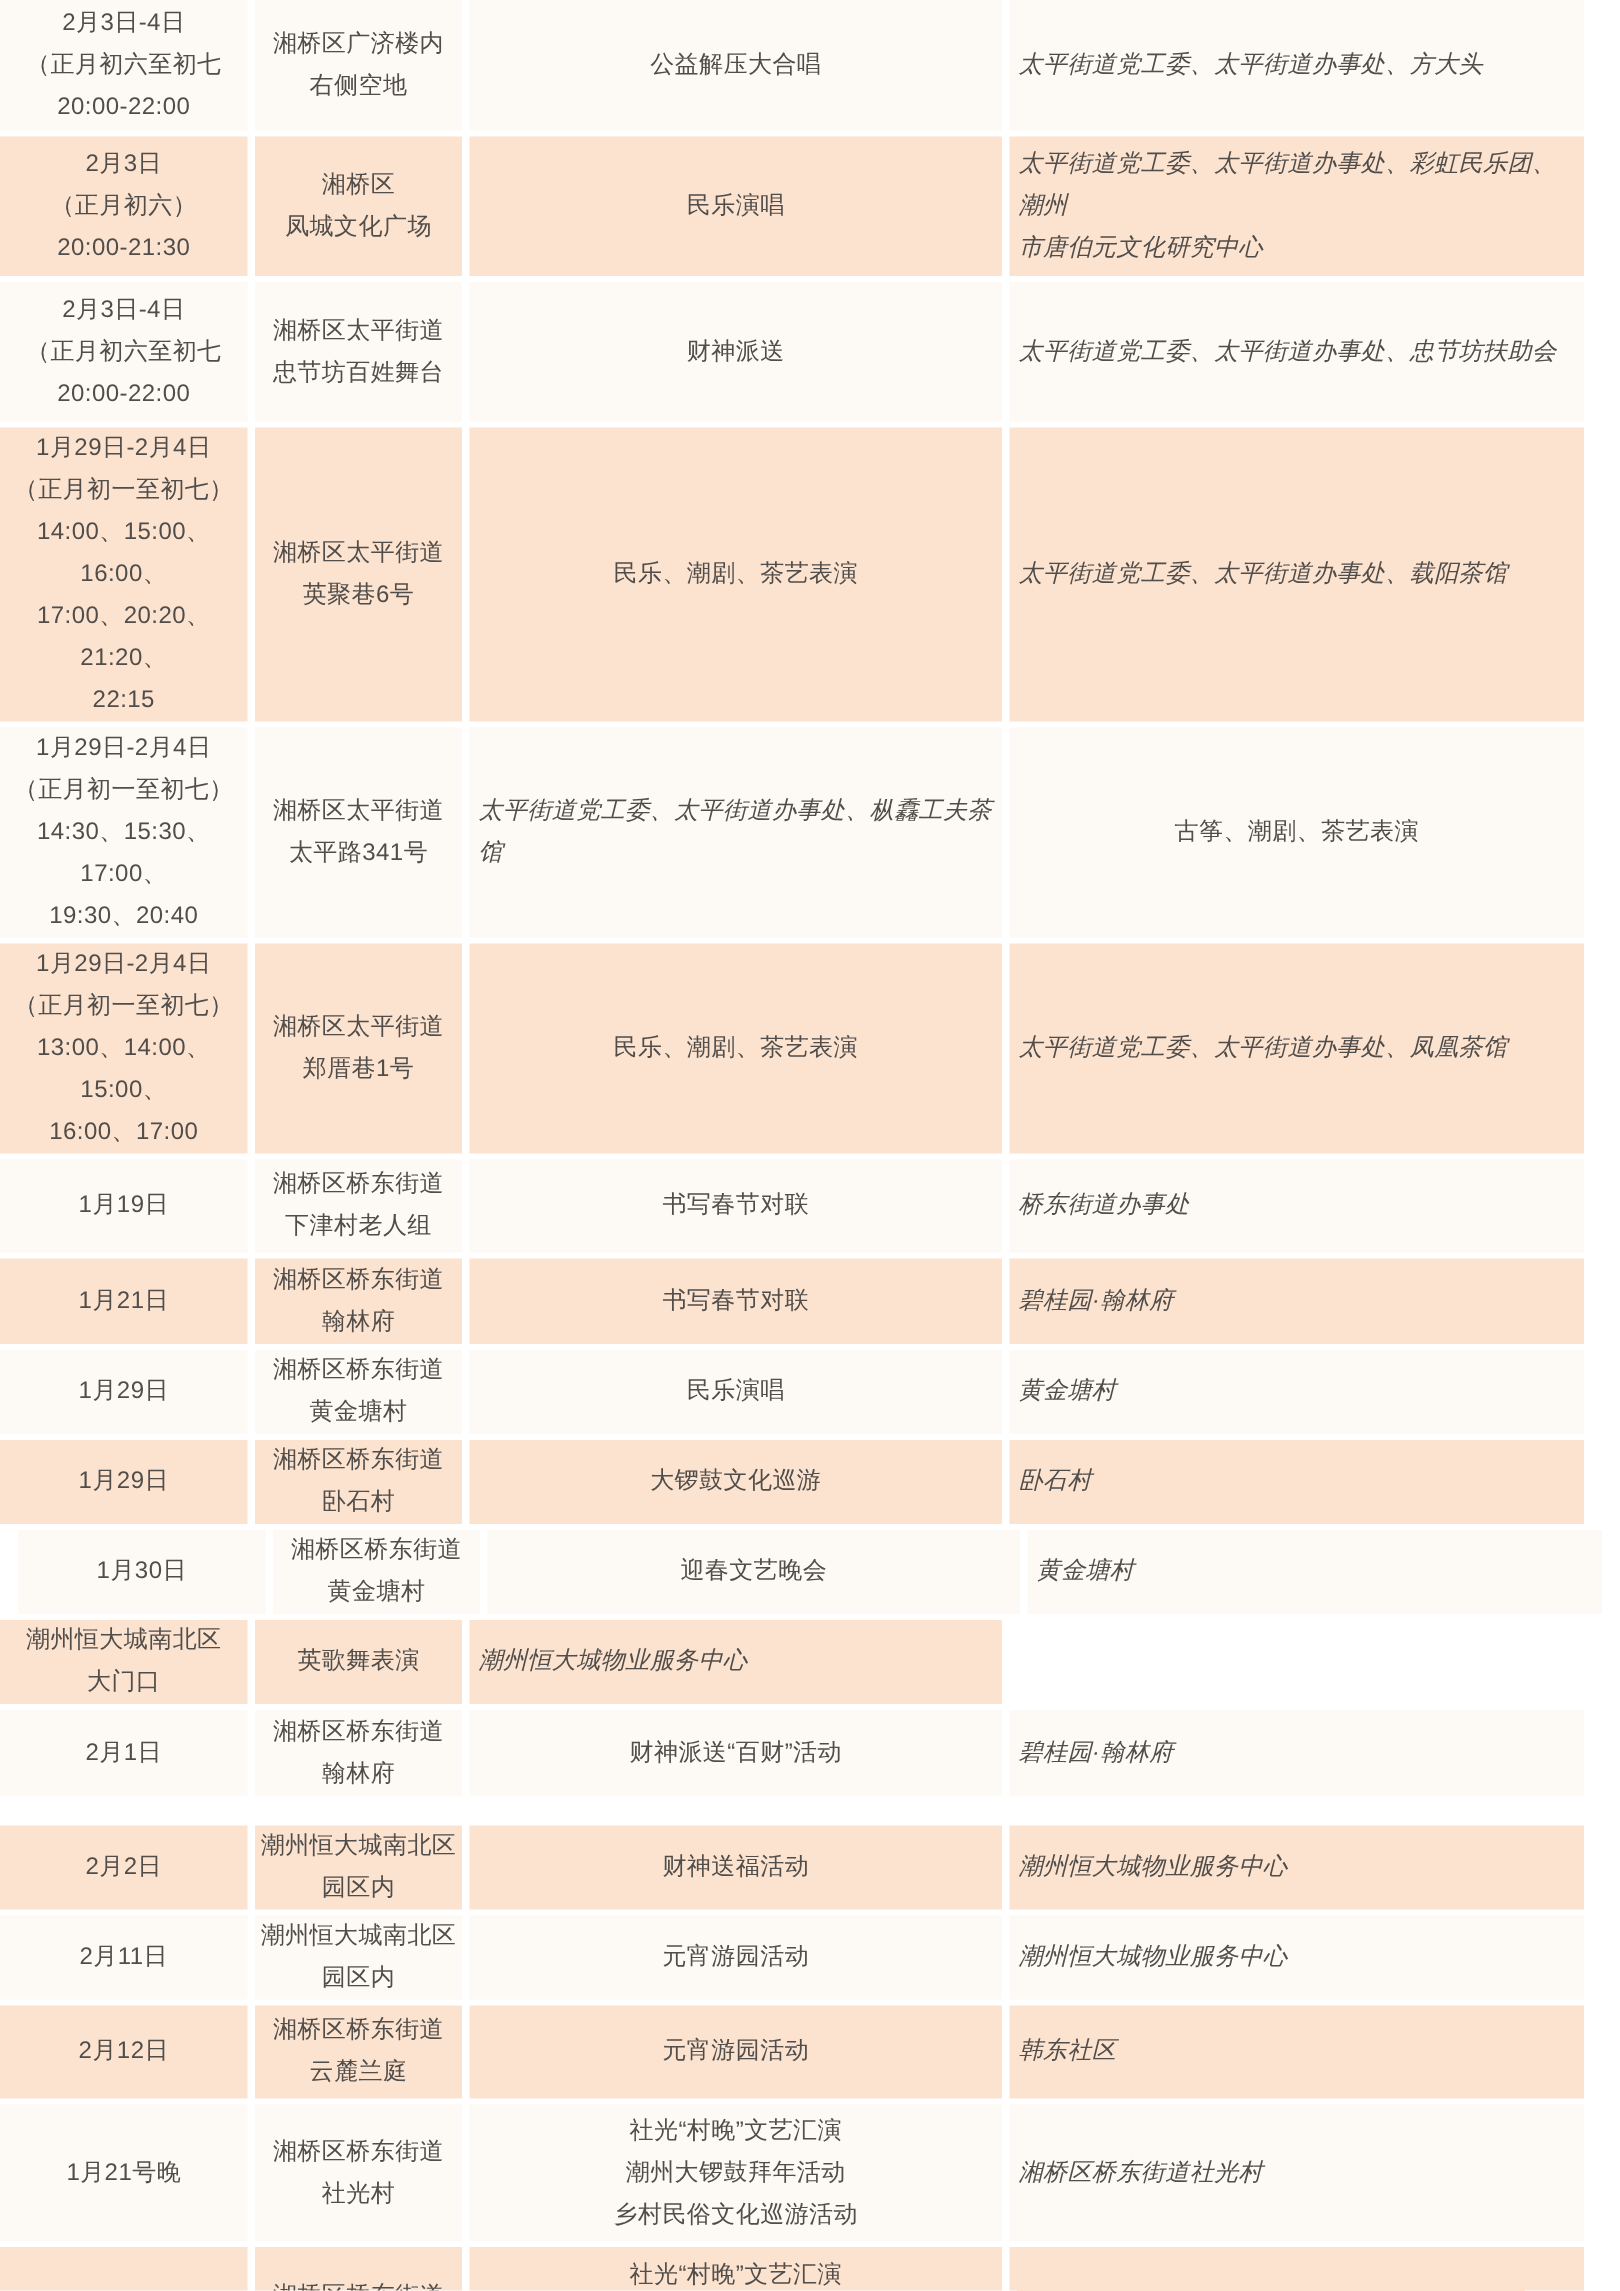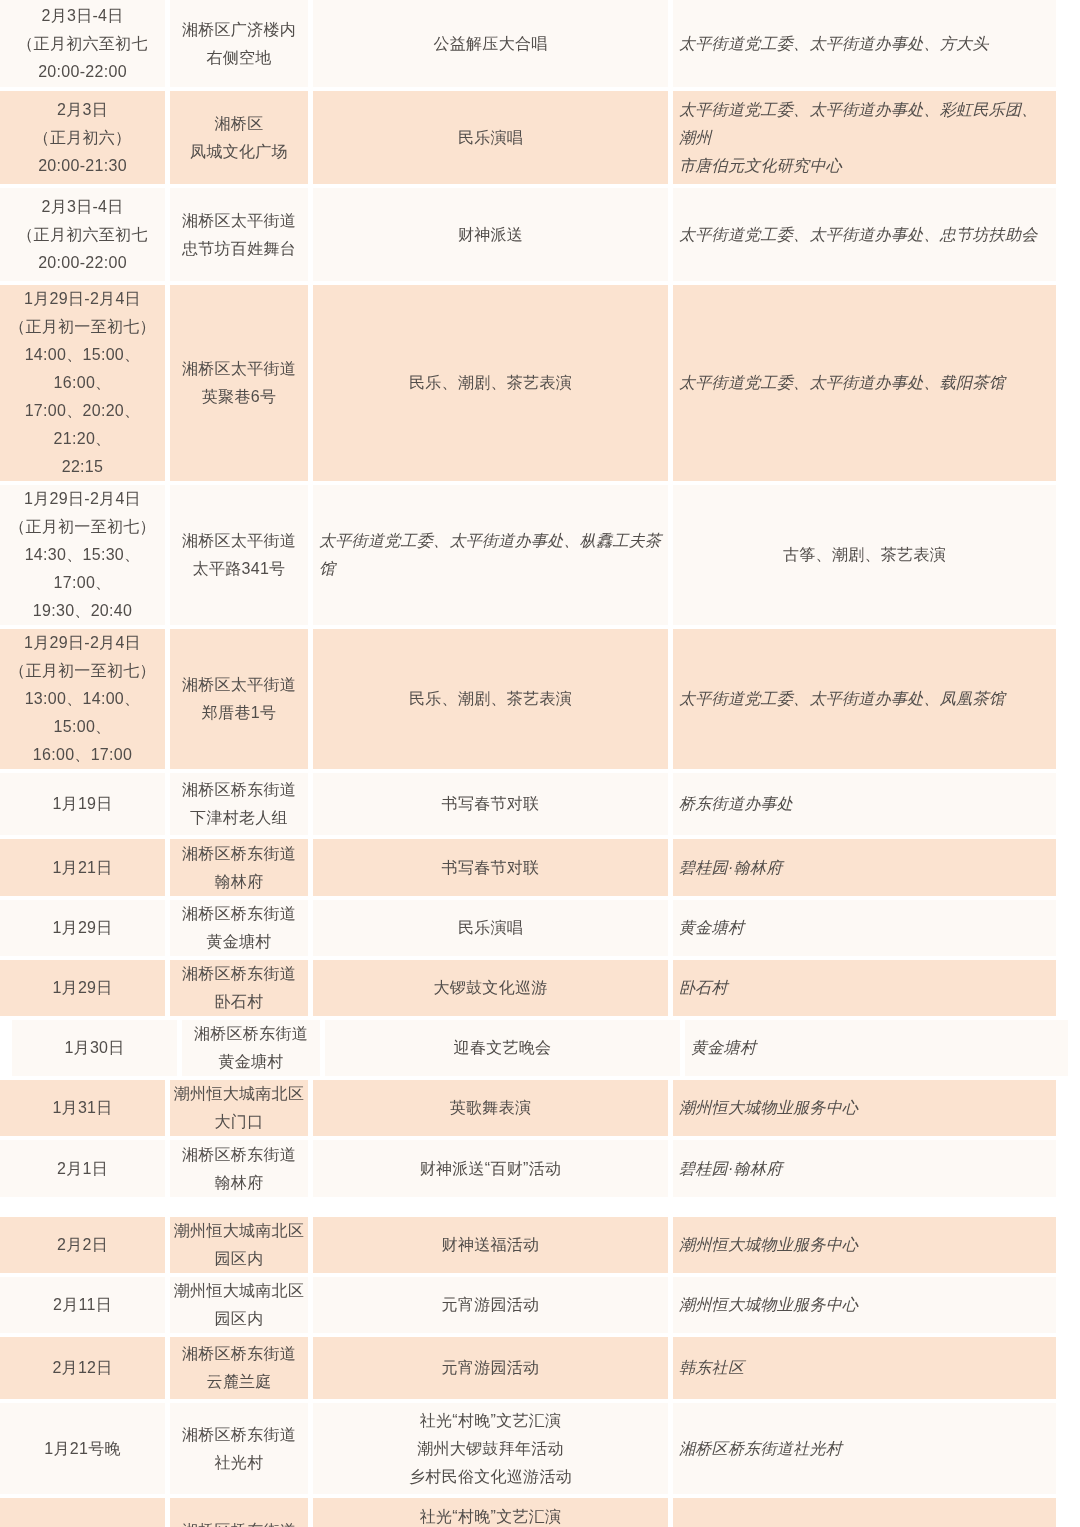--- a/index.html
+++ b/index.html
@@ -137,21 +137,20 @@
     <div class="cell c-org">卧石村</div>
   </div>
     <div class="row light" style="min-height: 54px; margin-left: 12px;">
     <div class="cell c-date">1月30日</div>
     <div class="cell c-loc">湘桥区桥东街道
 黄金塘村</div>
     <div class="cell c-act">迎春文艺晚会</div>
     <div class="cell c-org">黄金塘村</div>
   </div>
     <div class="row peach" style="min-height: 47px;">
-    <div class="cell c-date">1月31日</div>
     <div class="cell c-loc">潮州恒大城南北区
 大门口</div>
     <div class="cell c-act">英歌舞表演</div>
     <div class="cell c-org">潮州恒大城物业服务中心</div>
   </div>
     <div class="row light" style="min-height: 57px;">
     <div class="cell c-date">2月1日</div>
     <div class="cell c-loc">湘桥区桥东街道
 翰林府</div>
     <div class="cell c-act">财神派送“百财”活动</div>

